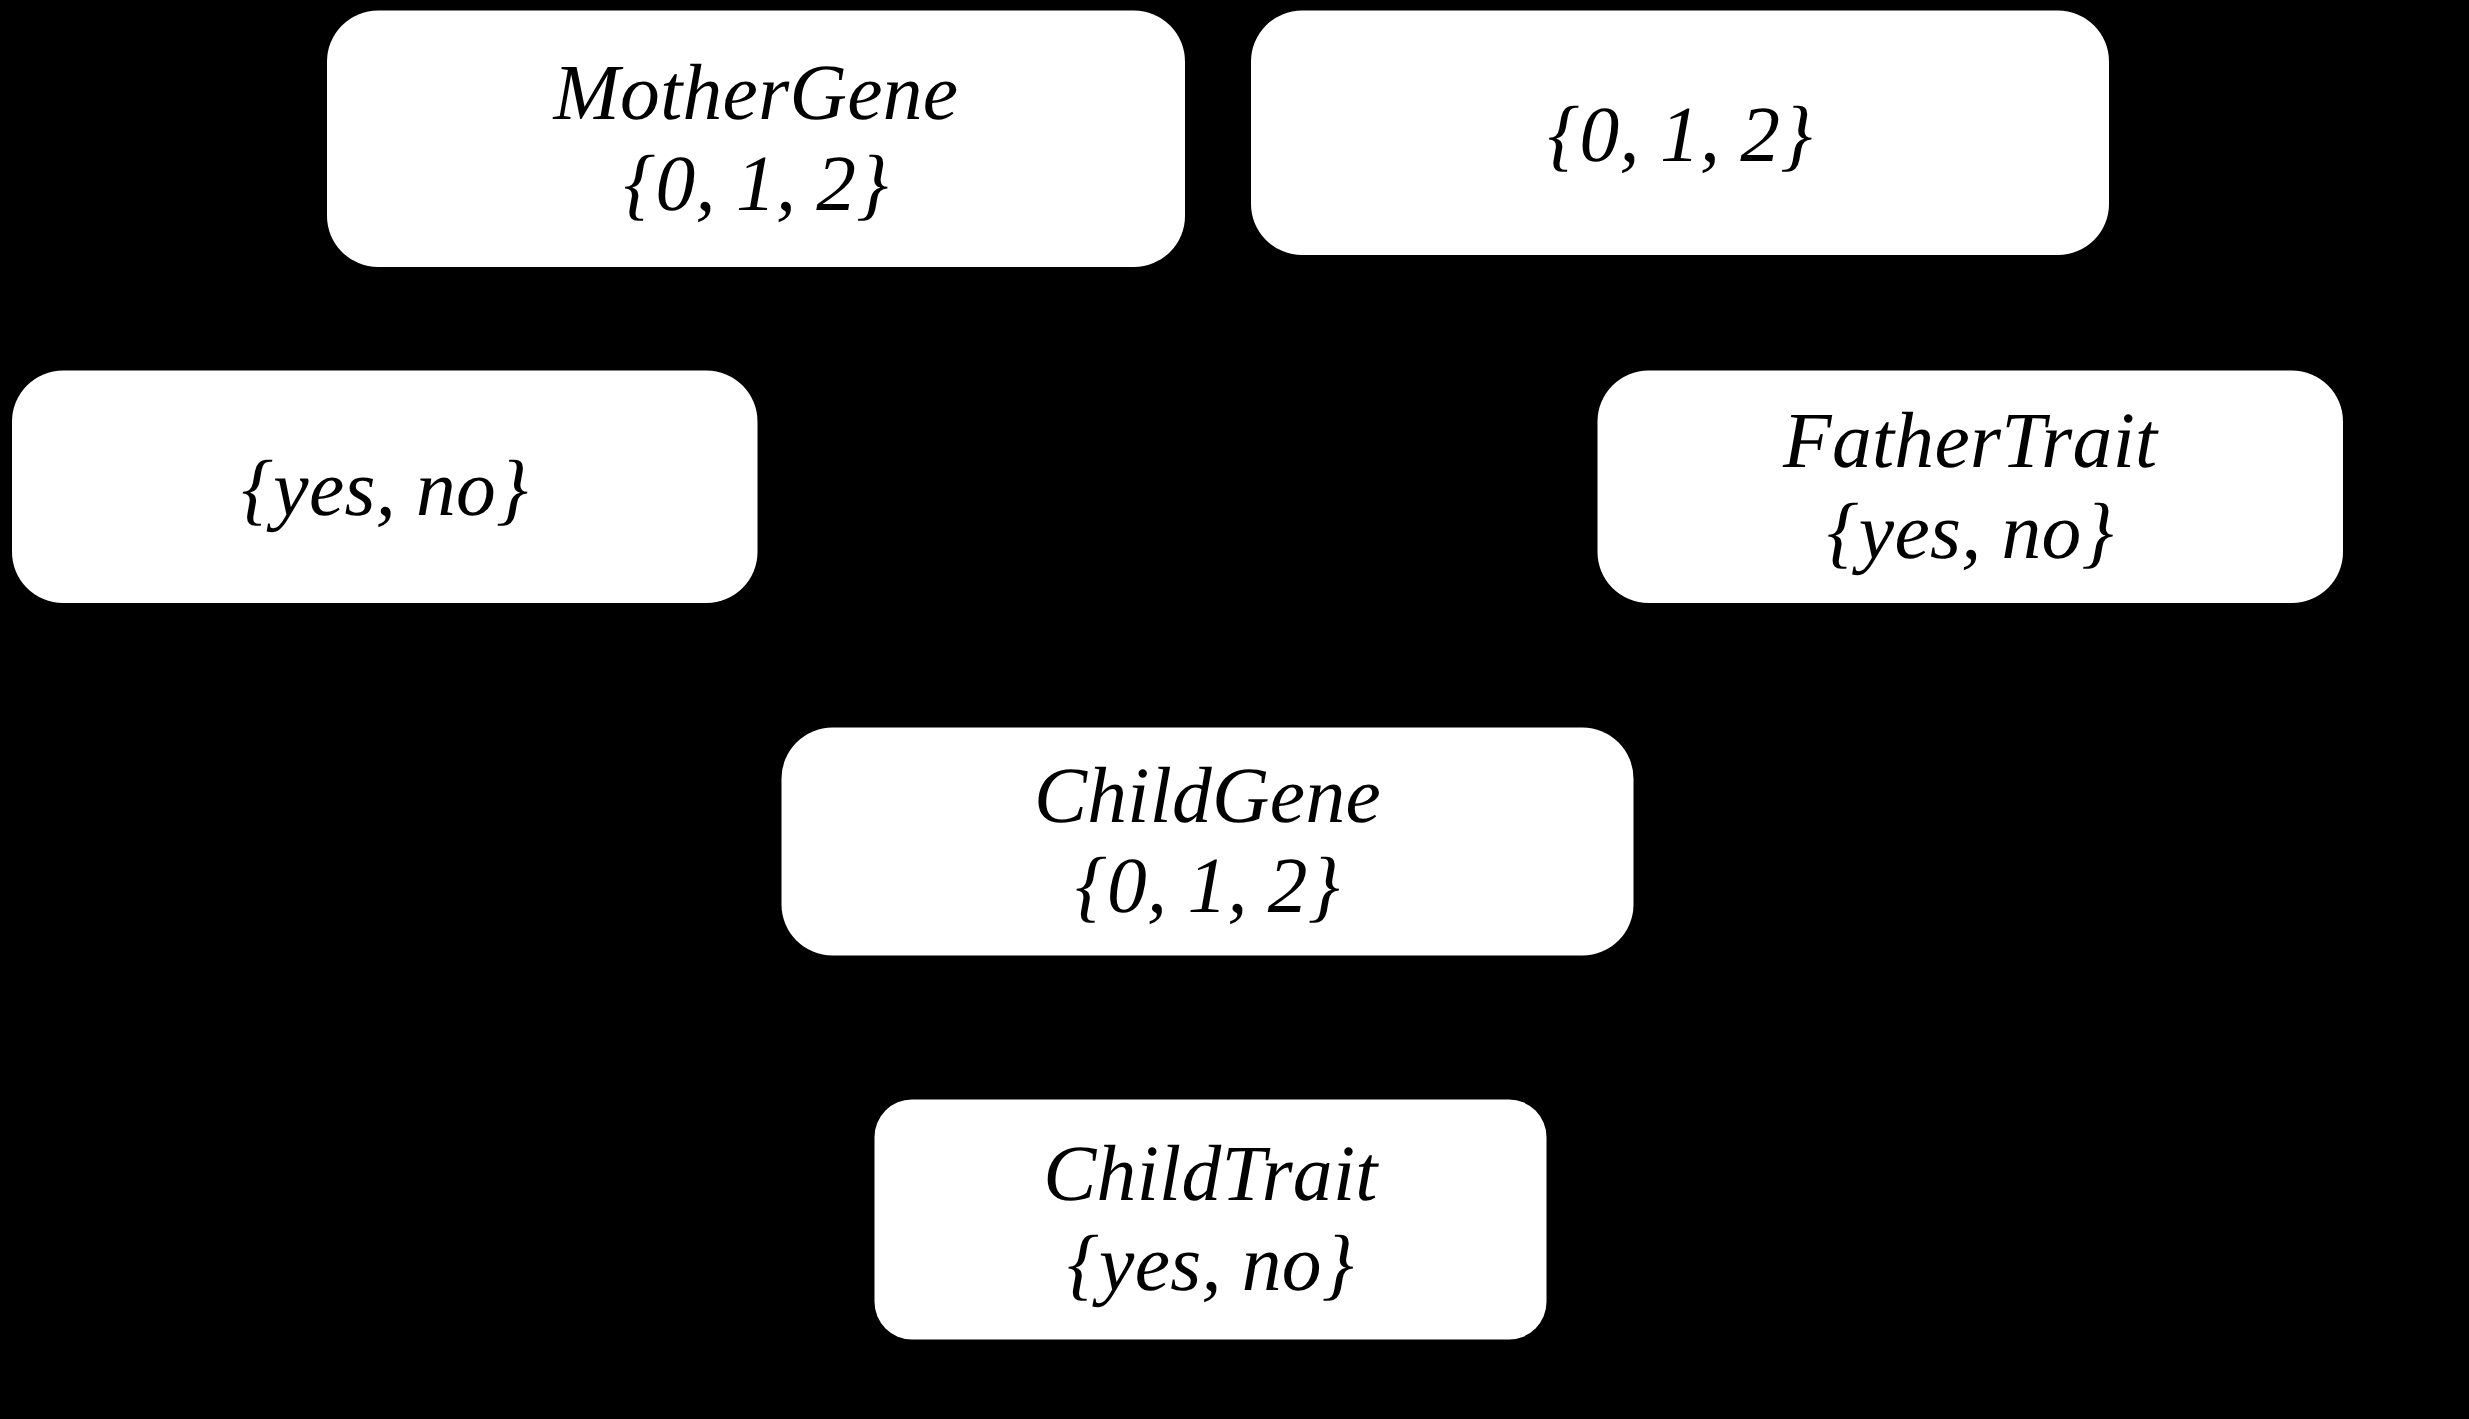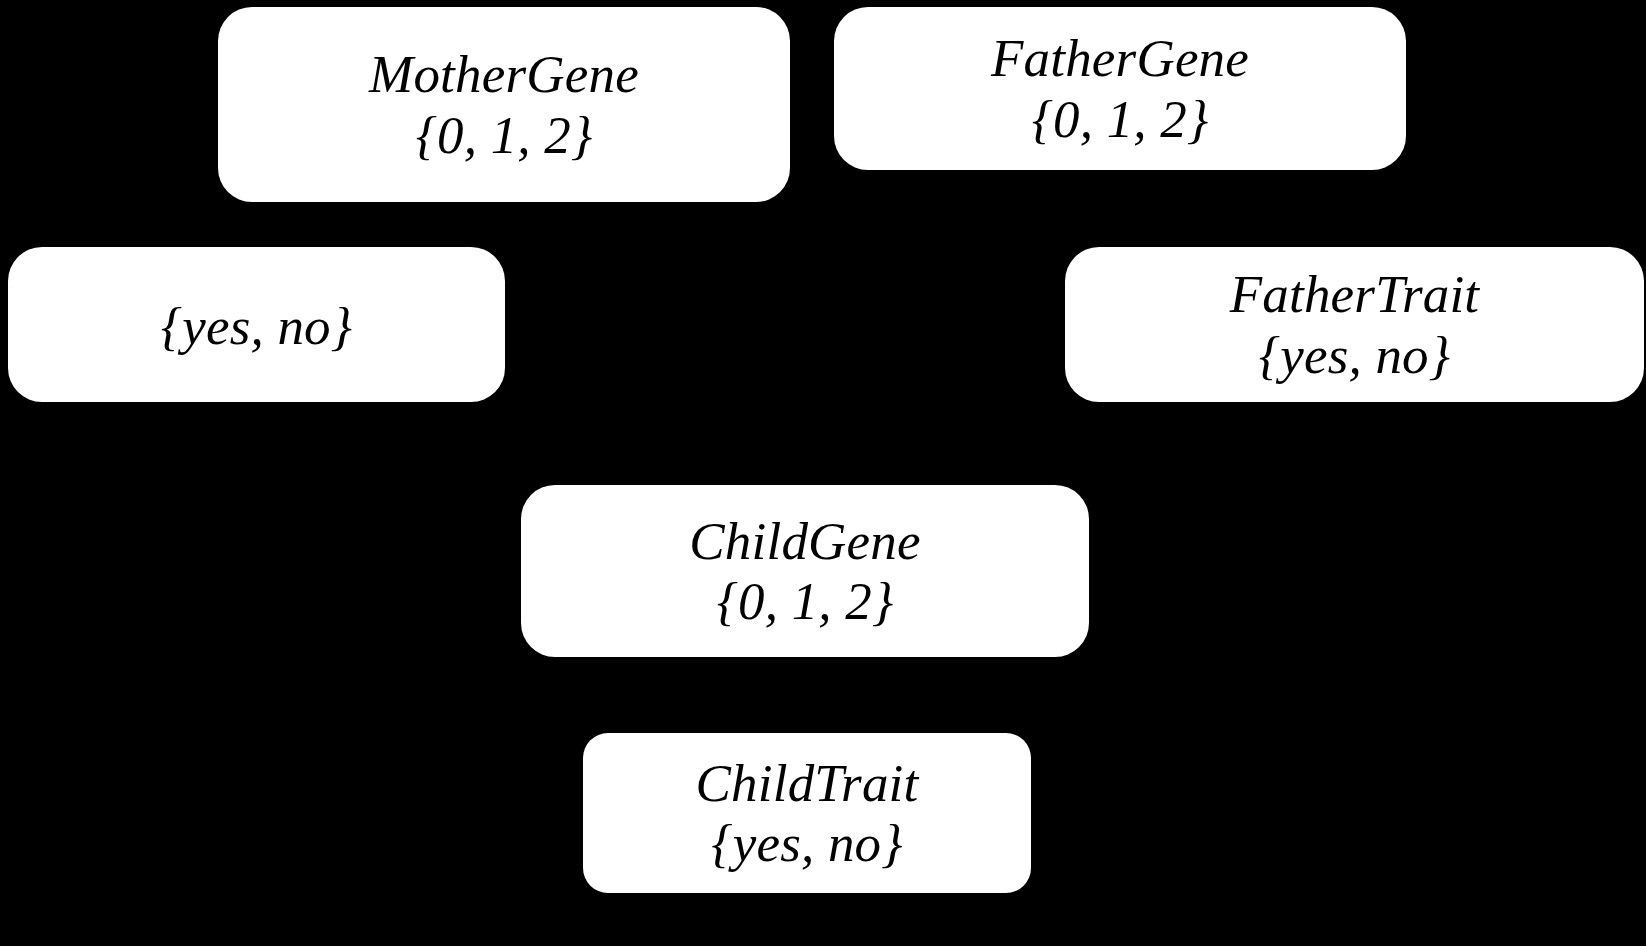--- a/index.html
+++ b/index.html
@@ -41,40 +41,39 @@
     letter-spacing: 0.2px;
     white-space: nowrap;
     margin-top: 4px;
   }
 </style>
 </head>
 <body>
 
 <div id="canvas">
 
-  <div class="node" style="left:218px; top:7px; width:572px; height:195px;">
+  <div class="node" style="left:218px; top:7px; width:572px; height:171px;">
     <div class="node-name">MotherGene</div>
     <div class="node-domain">{0, 1, 2}</div>
   </div>
 
   <div class="node" style="left:834px; top:7px; width:572px; height:163px;">
-    <div class="node-name">FatherGene</div>
     <div class="node-domain">{0, 1, 2}</div>
   </div>
 
   <div class="node" style="left:8px; top:247px; width:497px; height:155px;">
     <div class="node-domain">{yes, no}</div>
   </div>
 
-  <div class="node" style="left:1065px; top:247px; width:579px; height:155px;">
+  <div class="node" style="left:1065px; top:247px; width:497px; height:155px;">
     <div class="node-name">FatherTrait</div>
     <div class="node-domain">{yes, no}</div>
   </div>
 
-  <div class="node" style="left:521px; top:485px; width:568px; height:172px;">
+  <div class="node" style="left:521px; top:485px; width:568px; height:152px;">
     <div class="node-name">ChildGene</div>
     <div class="node-domain">{0, 1, 2}</div>
   </div>
 
   <div class="node" style="left:583px; top:733px; width:448px; height:160px;border-radius:25px;">
     <div class="node-name">ChildTrait</div>
     <div class="node-domain">{yes, no}</div>
   </div>
 
 </div>

